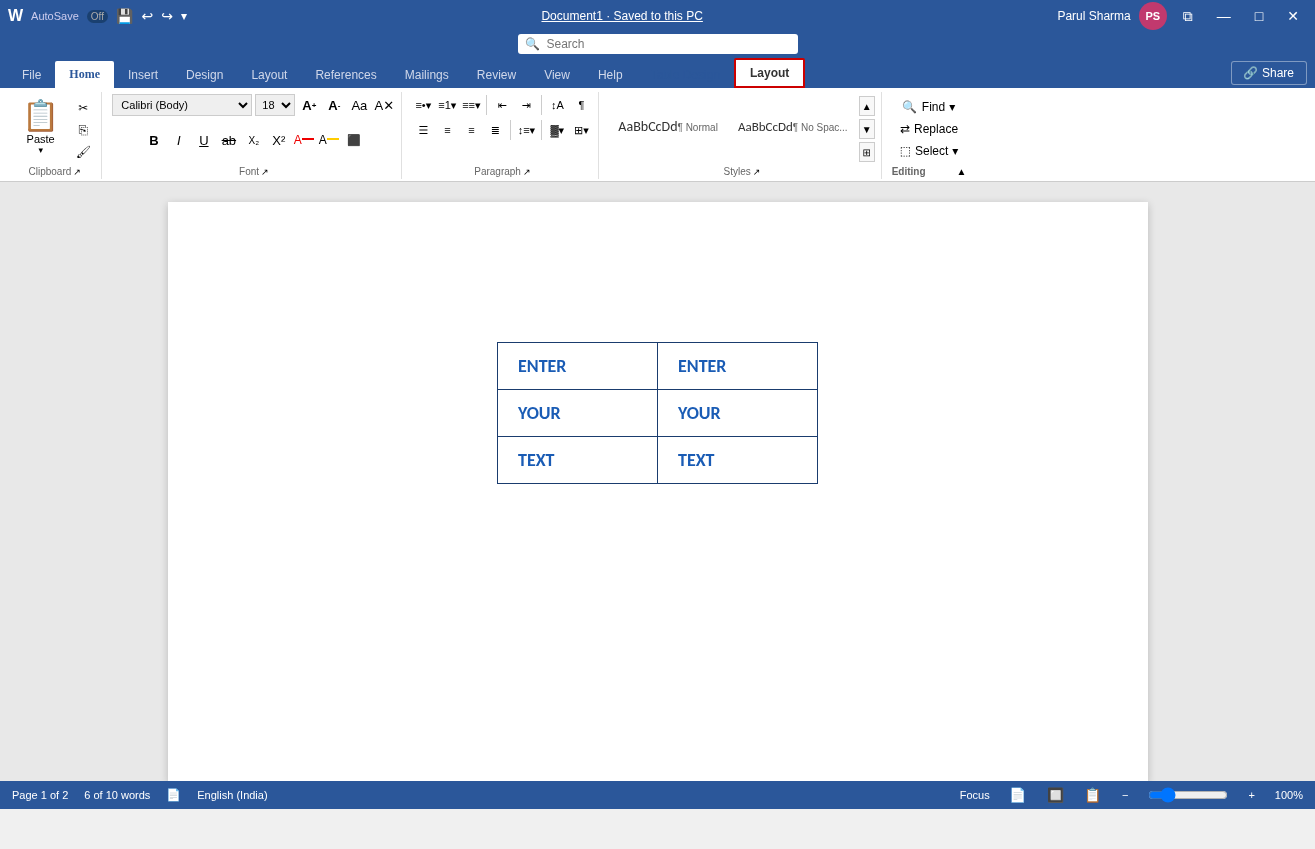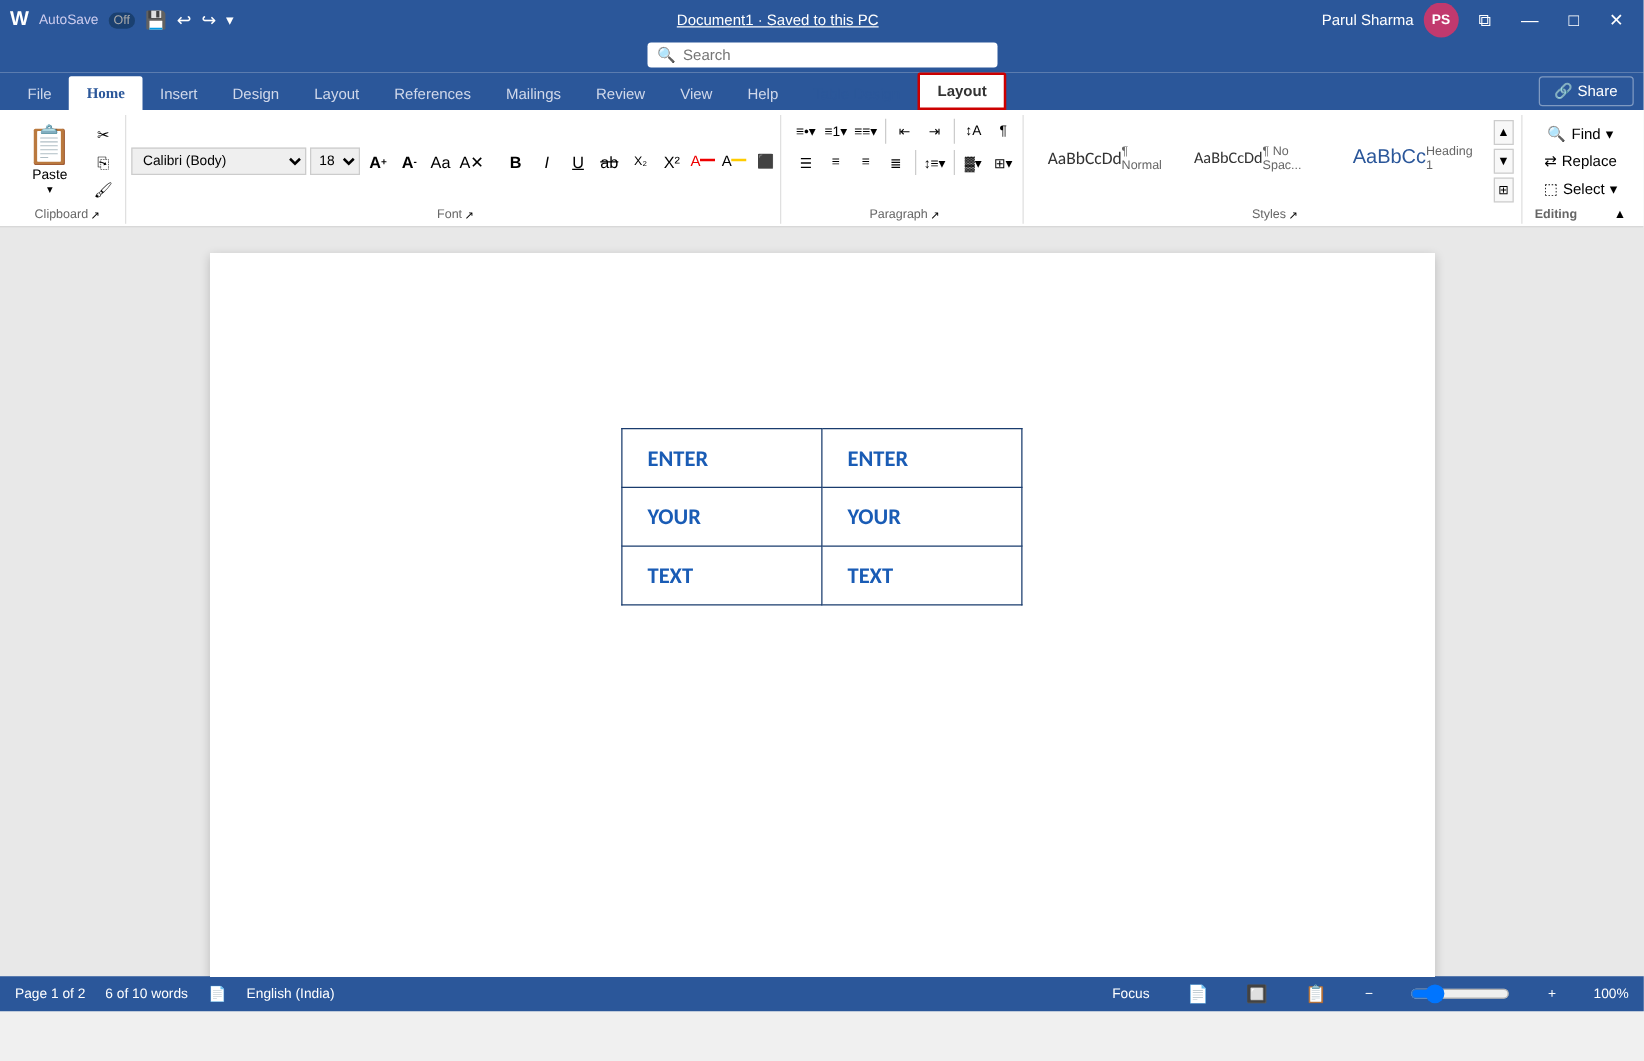--- a/index.html
+++ b/index.html
@@ -98,21 +98,21 @@
     }
     .ribbon-group-content { display: flex; align-items: center; gap: 2px; flex: 1; }
 
     
     .clipboard-area { display: flex; align-items: stretch; gap: 4px; }
     .paste-btn { display: flex; flex-direction: column; align-items: center; cursor: pointer; padding: 4px 8px; }
     .clipboard-mini { display: flex; flex-direction: column; gap: 2px; padding-top: 4px; }
     .mini-btn { width: 24px; height: 20px; display: flex; align-items: center; justify-content: center; cursor: pointer; font-size: 12px; }
 
     
-    .font-group { display: flex; flex-direction: row; gap: 13px; }
+    .font-group { display: flex; flex-direction: column; gap: 13px; }
     .font-row1 { display: flex; align-items: center; gap: 3px; }
     .font-row2 { display: flex; align-items: center; gap: 3px; }
     .font-select {
       width: 140px; font-size: 11px; border: 1px solid #ccc; padding: 2px 4px; height: 22px;
     }
     .font-size-select {
       width: 40px; font-size: 11px; border: 1px solid #ccc; padding: 2px 2px; height: 22px;
     }
     .font-btn { width: 22px; height: 22px; display: flex; align-items: center; justify-content: center; cursor: pointer; font-size: 13px; border: 1px solid transparent; }
     .bold { font-weight: bold; }
@@ -185,21 +185,21 @@
       display: flex;
       align-items: center;
       padding: 0 12px;
       font-size: 11px;
       gap: 16px;
     }
     .status-bar-right {
       margin-left: auto;
       display: flex;
       align-items: center;
-      gap: 30px;
+      gap: 20px;
     }
     .zoom-slider { width: 80px; }
 
     
     .tab-layout-highlighted {
       background: white;
       color: #333;
       border: 2.5px solid #cc0000;
       font-weight: 600;
     }
@@ -343,24 +343,20 @@
 
   <div class="ribbon-group" style="min-width:240px;">
     <div class="ribbon-group-content styles-group">
       <div class="style-item">
         <span class="style-preview-normal">AaBbCcDd</span>
         <span class="style-name-label">¶ Normal</span>
       </div>
       <div class="style-item">
         <span class="style-preview-nospace">AaBbCcDd</span>
         <span class="style-name-label">¶ No Spac...</span>
-      </div>
-      <div class="style-item">
-        <span class="style-preview-heading">AaBbCc</span>
-        <span class="style-name-label">Heading 1</span>
       </div>
       <div class="styles-scroll">
         <span class="scroll-arrow">▲</span>
         <span class="scroll-arrow">▼</span>
         <span class="scroll-arrow">⊞</span>
       </div>
     </div>
     <div style="display:flex;align-items:center;gap:2px;">
       <span class="ribbon-group-label">Styles</span>
       <span style="font-size:9px;cursor:pointer;">↗</span>

